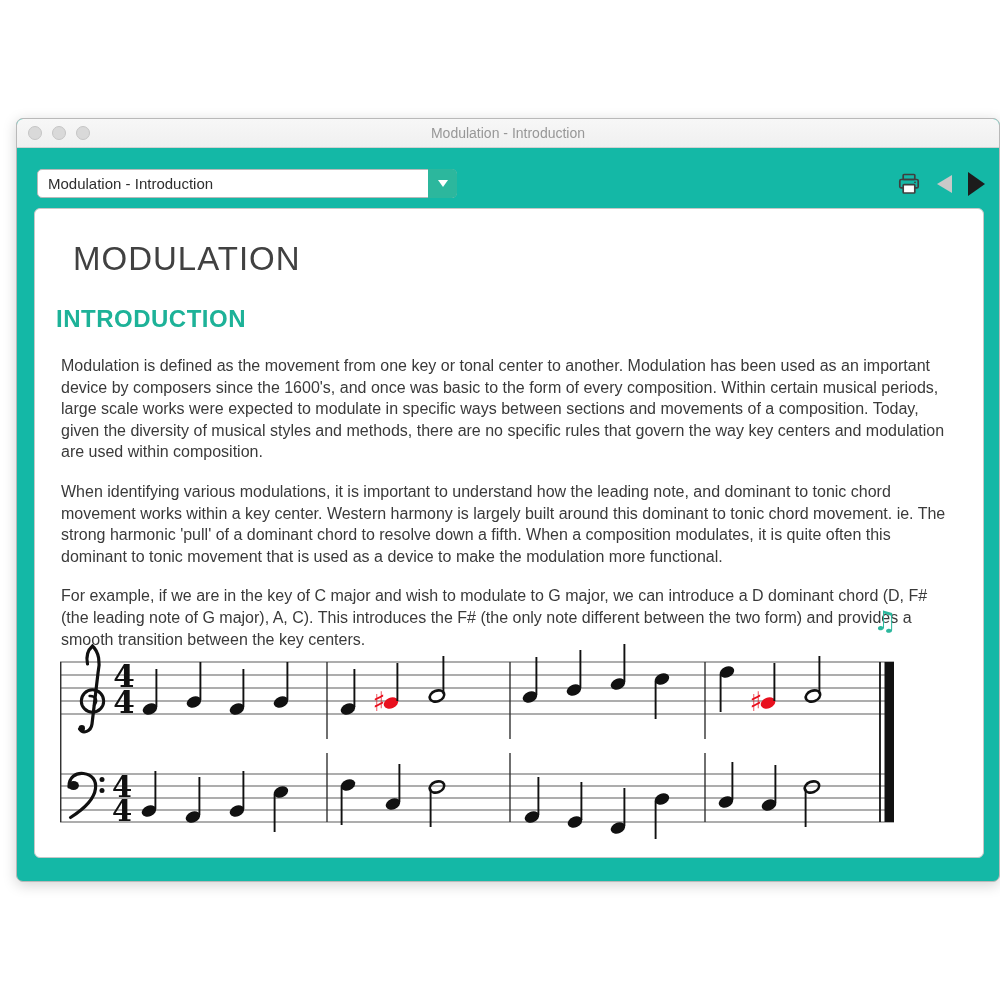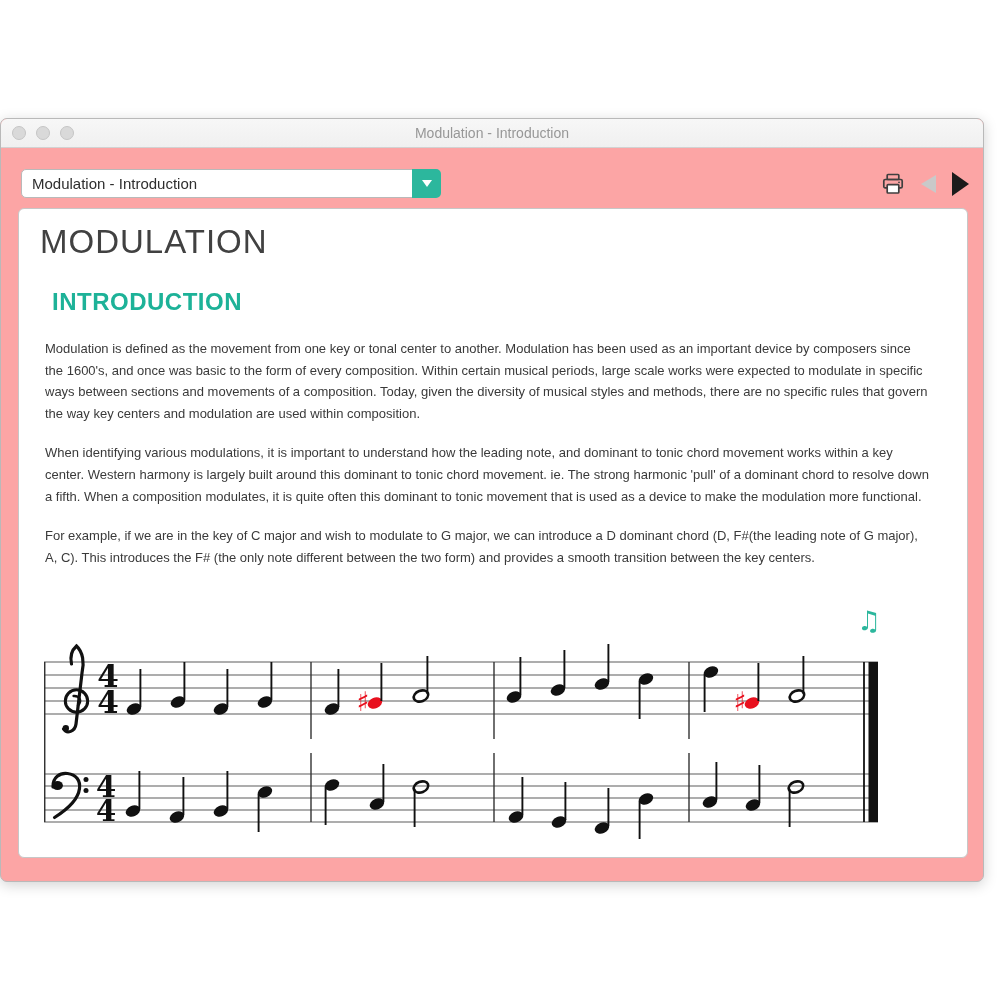--- a/index.html
+++ b/index.html
@@ -1,38 +1,38 @@
 <!DOCTYPE html>
 <html style="--teal: #2cb79d; --teal-dark: #1db298;"><head>
 <meta charset="utf-8">
 <style>
   html,body{margin:0;padding:0;background:#ffffff;font-family:"Liberation Sans",sans-serif;}
   .stage{position:relative;width:1000px;height:1000px;background:#fff;overflow:hidden;}
-  .window{position:absolute;left:0;top:118px;width:982px;height:762px;background:#fca5a5;
+  .window{position:absolute;left:16px;top:118px;width:982px;height:762px;background:#14b8a6;
           border:1px solid #b9b9b9;border-radius:7px;box-shadow:0 3px 14px rgba(0,0,0,.18);}
   .titlebar{position:absolute;left:0;top:0;right:0;height:28px;background:linear-gradient(#f7f7f7,#f0f0f0);
             border-bottom:1px solid #d2d2d2;border-radius:6px 6px 0 0;}
   .tl{position:absolute;top:7px;width:14px;height:14px;border-radius:50%;background:#d9d9d9;border:1px solid #c5c5c5;box-sizing:border-box;}
   .tl.close{left:11px}.tl.min{left:35px}.tl.max{left:59px}
   .titletext{position:absolute;left:0;right:0;top:0;height:28px;line-height:28px;text-align:center;
              font-size:14px;color:#979797;}
   .dropdown{position:absolute;left:20px;top:50px;width:420px;height:29px;background:#fff;
             border:1px solid #b9b9b9;border-radius:5px;box-sizing:border-box;display:flex;align-items:center;}
   .dropdown .value{flex:1;padding-left:10px;font-size:15px;color:#2e2e2e;white-space:nowrap;overflow:hidden;}
   .dropdown .dd-btn{width:29px;height:29px;margin:-1px -1px -1px 0;background:var(--teal);
             border-radius:0 5px 5px 0;display:flex;align-items:center;justify-content:center;cursor:pointer;}
   .dd-caret{width:0;height:0;border-left:5.5px solid transparent;border-right:5.5px solid transparent;border-top:7px solid #fff;}
   .navicons{position:absolute;right:14px;top:50px;height:30px;display:flex;align-items:center;gap:16px;}
   .arrow-back{width:0;height:0;border-top:9px solid transparent;border-bottom:9px solid transparent;border-right:15px solid #c9c9c9;}
   .arrow-fwd{width:0;height:0;border-top:12px solid transparent;border-bottom:12px solid transparent;border-left:17px solid #1c1c1c;}
   .panel{position:absolute;left:17px;top:89px;width:950px;height:650px;background:#fff;
          border:1px solid #c7c7c7;border-radius:6px;box-sizing:border-box;padding:14px 40px 0 21px;overflow:hidden;}
-  h1.doc-title{margin:0;font-size:33px;font-weight:400;letter-spacing:1px;color:#414141;}
-  h2.section{margin:27px 0 0 12px;font-size:24px;font-weight:700;color:var(--teal-dark);letter-spacing:.5px;}
-  .para{margin:18px 0 0 5px;width:886px;font-size:13px;line-height:21.6px;color:#3a3a3a;}
+  h1.doc-title{margin:17px;font-size:33px;font-weight:400;letter-spacing:1px;color:#414141;}
+  h2.section{margin:27px 0 0 0;font-size:24px;font-weight:700;color:var(--teal-dark);letter-spacing:.5px;}
+  .para{margin:18px 0 0 5px;width:886px;font-size:16px;line-height:21.6px;color:#3a3a3a;}
   .para:first-of-type{margin-top:22px;}
   .audio-icon{position:absolute;left:838px;top:398px;font-size:27px;color:var(--teal);
               font-family:"DejaVu Sans",sans-serif;cursor:pointer;line-height:1;}
   svg.score{position:absolute;left:25px;top:433px;}
   svg text.ts{font-family:"DejaVu Serif",serif;font-weight:700;}
   svg text.acc{font-family:"DejaVu Sans",sans-serif;font-weight:700;}
 </style>
 </head>
 <body>
 

